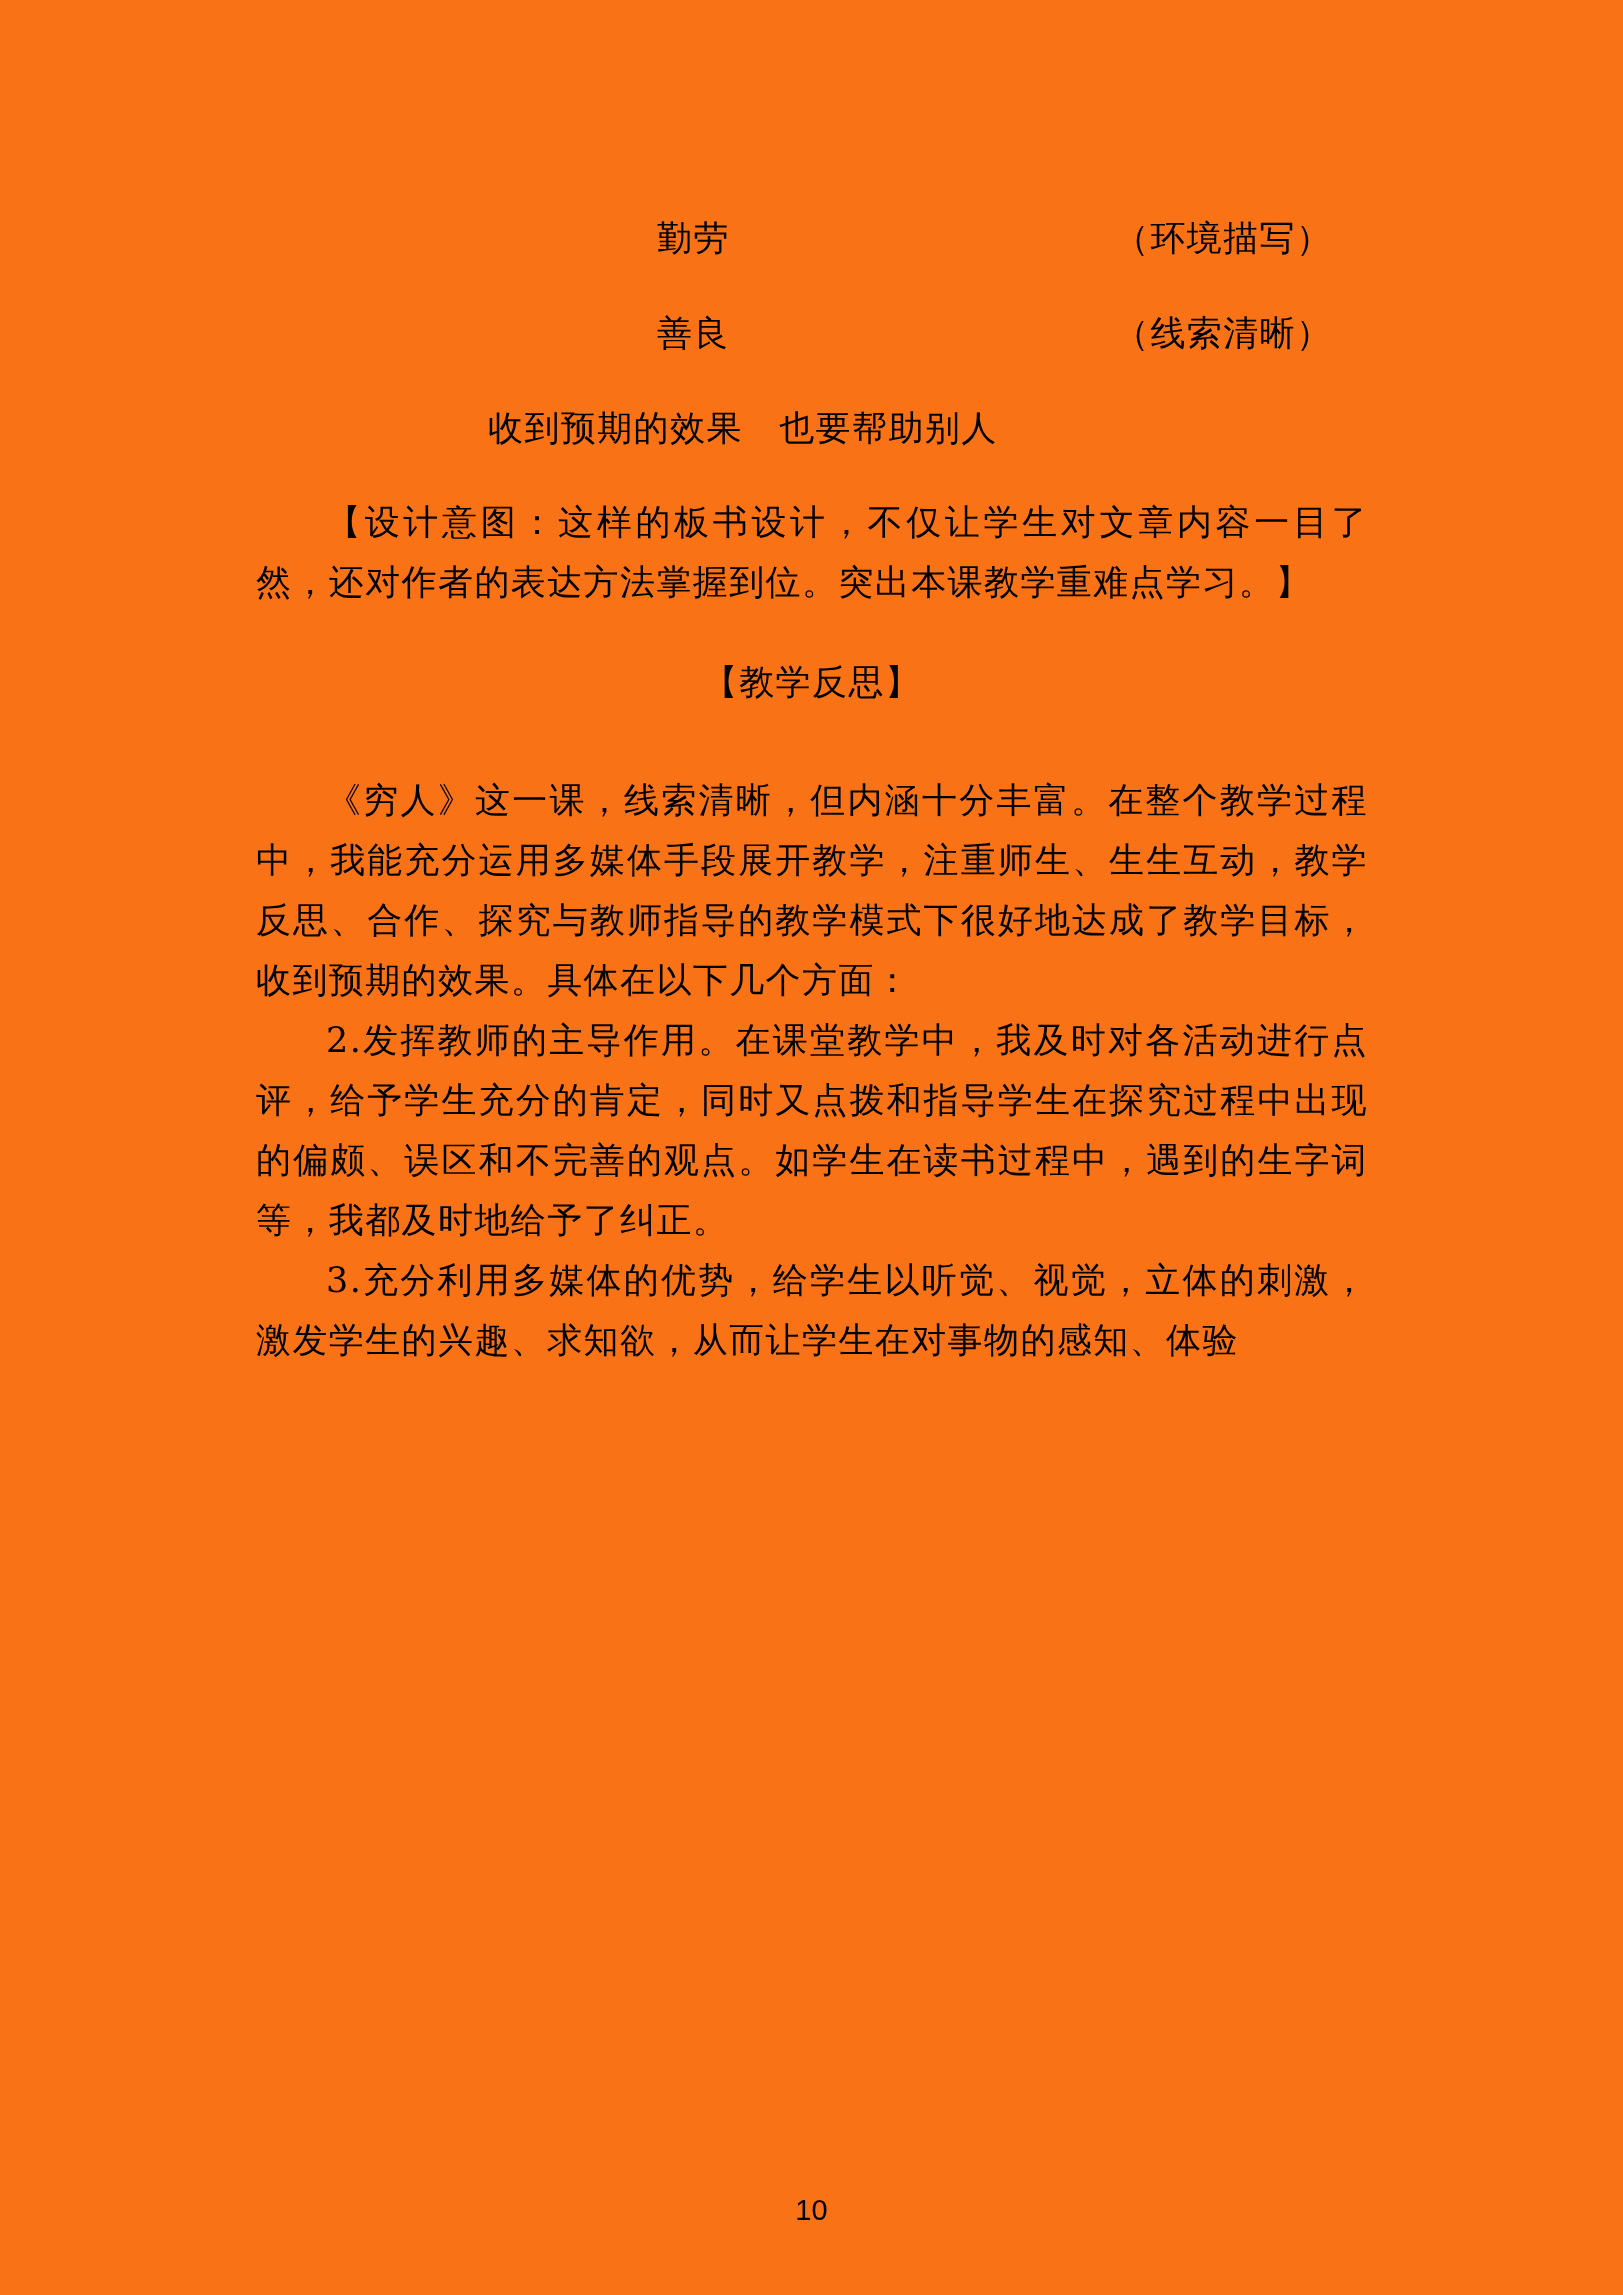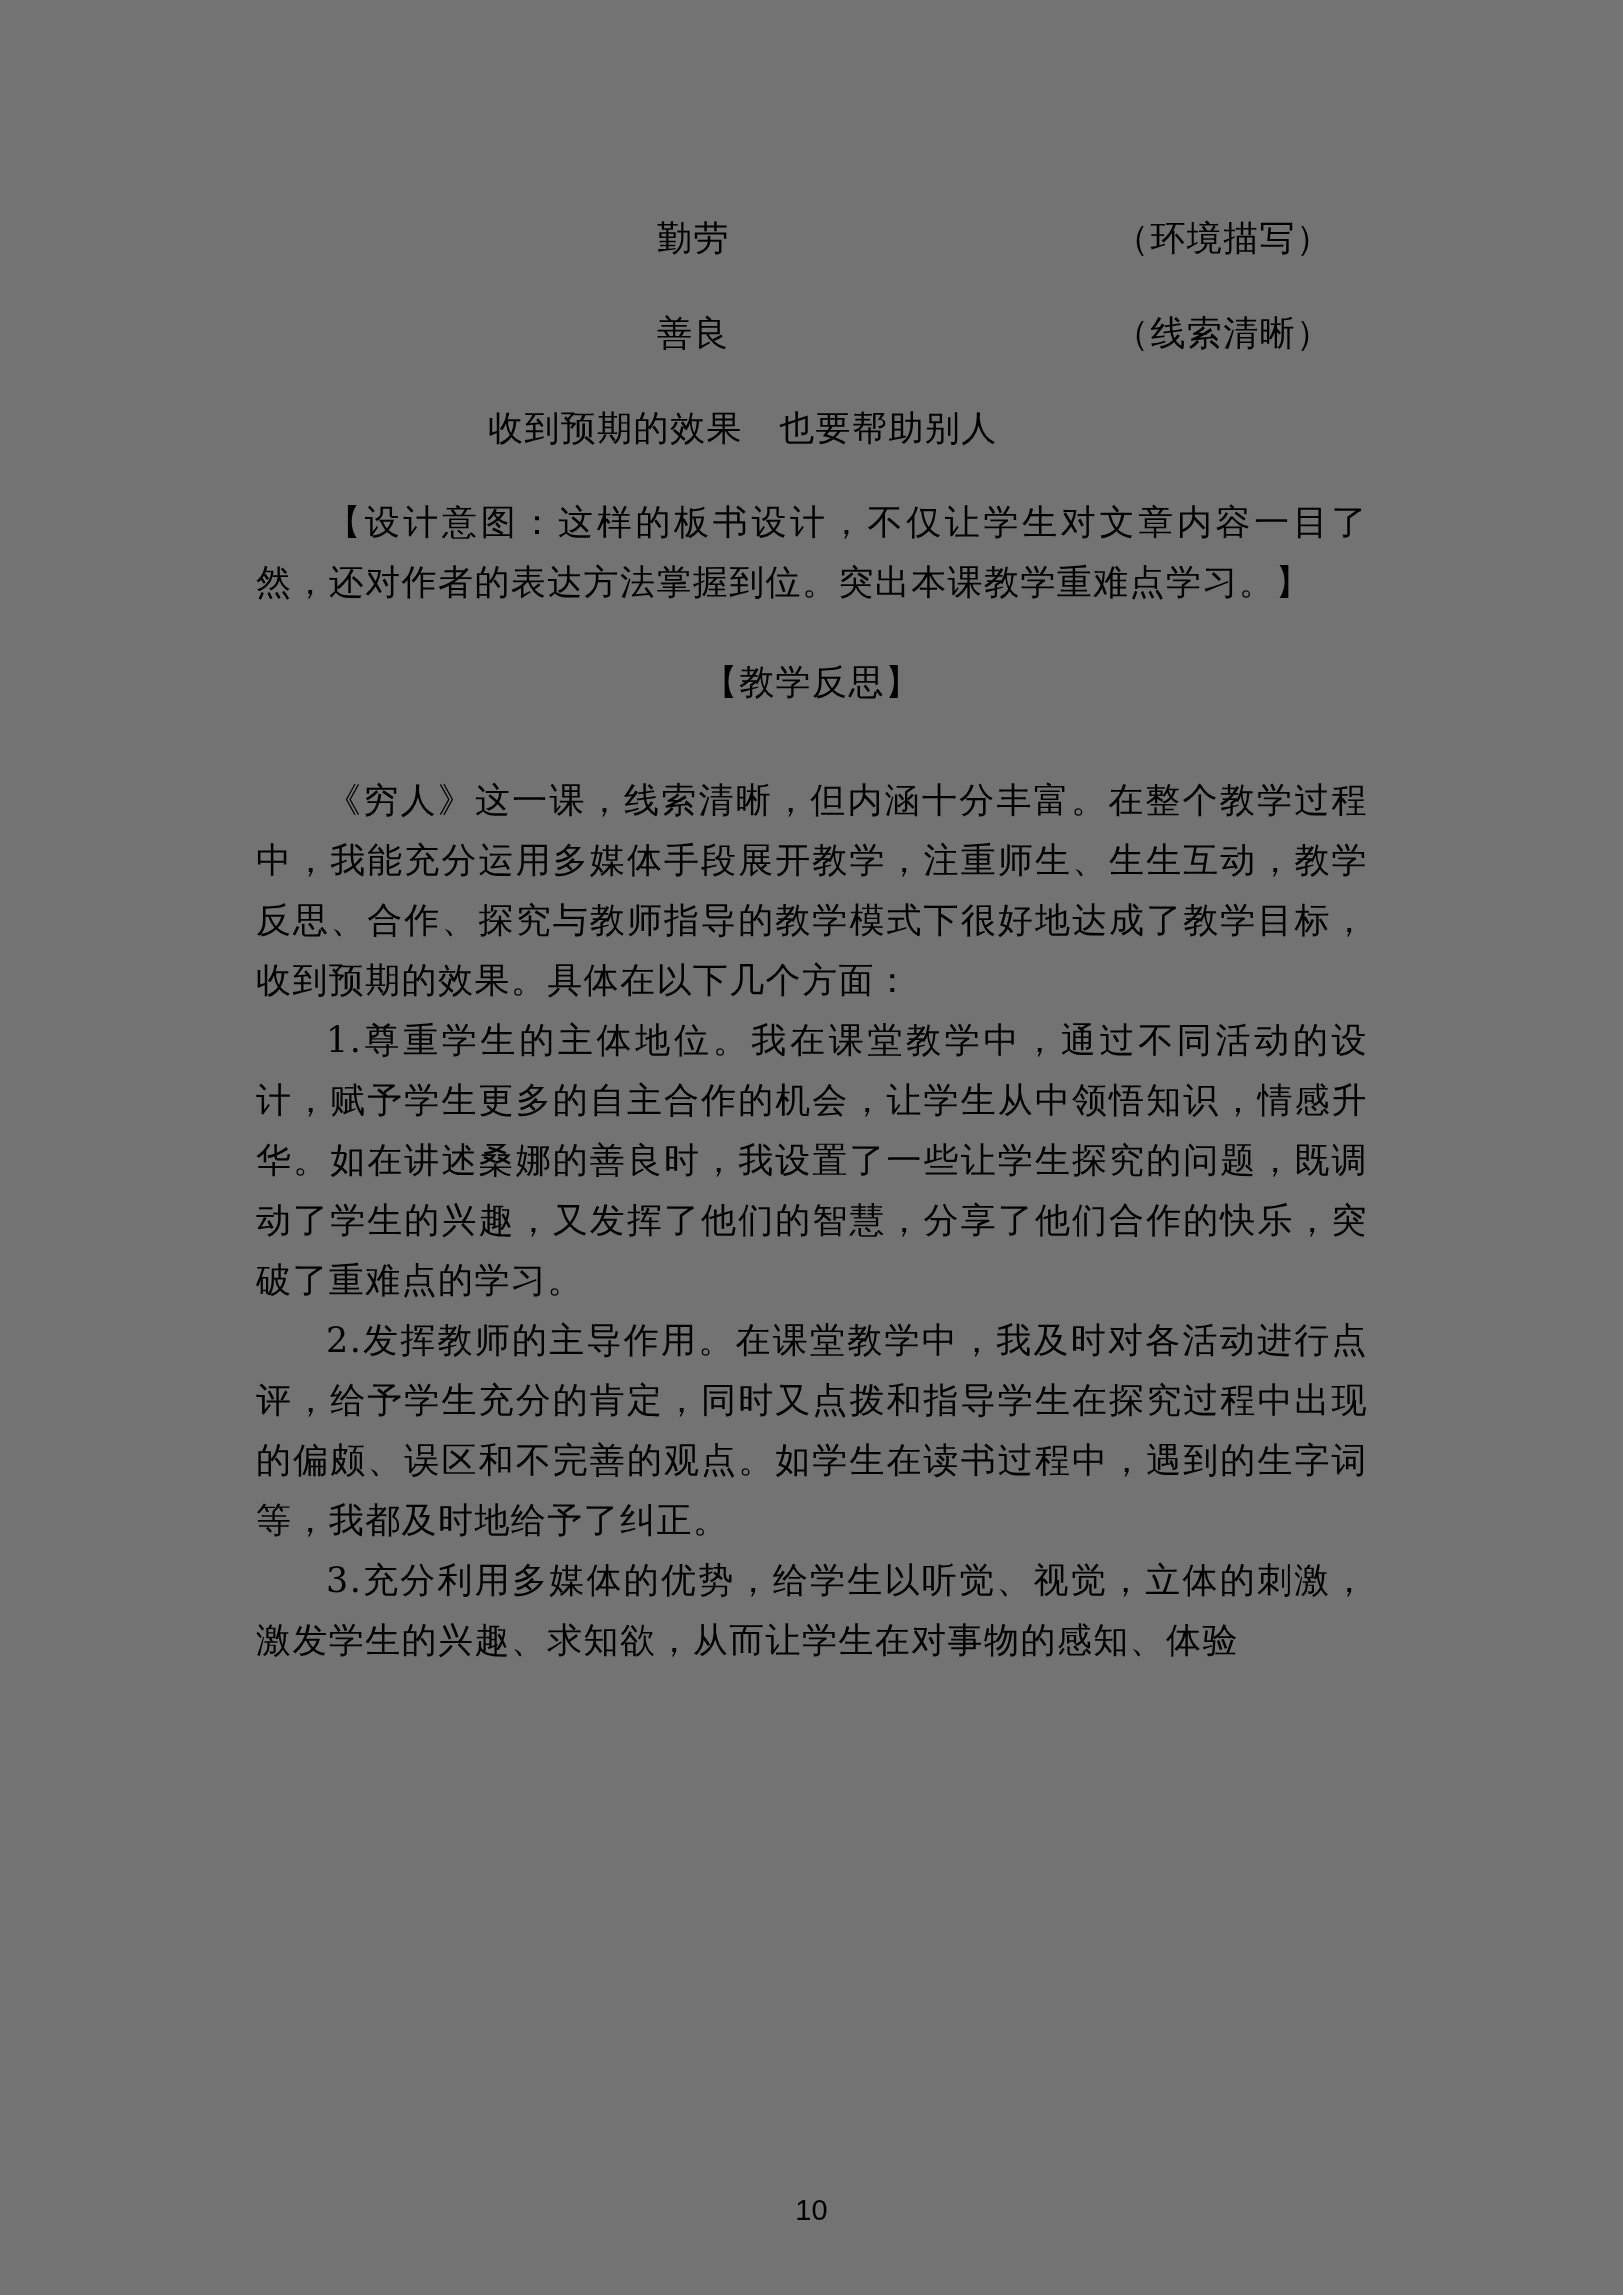--- a/index.html
+++ b/index.html
@@ -4,21 +4,21 @@
 <style>
   html, body {
     margin: 0;
     padding: 0;
     background: #ffffff;
   }
   .page {
     position: relative;
     width: 1623px;
     height: 2295px;
-    background: #737373;
+    background: #f97316;
     color: #000000;
     font-family: "DejaVu Serif", "Liberation Serif", serif;
     overflow: hidden;
   }
   .content {
     position: absolute;
     top: 191px;
     left: 256px;
     width: 1112px;
     font-size: 35px;
@@ -90,21 +90,20 @@
         <span class="cell b-right">（线索清晰）</span>
       </div>
       <div class="board-line3">收到预期的效果　也要帮助别人</div>
     </div>
 
     <p class="para design-intent">【设计意图：这样的板书设计，不仅让学生对文章内容一目了然，还对作者的表达方法掌握到位。突出本课教学重难点学习。】</p>
 
     <p class="para section-heading">【教学反思】</p>
 
     <p class="para reflection-start">《穷人》这一课，线索清晰，但内涵十分丰富。在整个教学过程中，我能充分运用多媒体手段展开教学，注重师生、生生互动，教学反思、合作、探究与教师指导的教学模式下很好地达成了教学目标，收到预期的效果。具体在以下几个方面：</p>
-    <p class="para">1.尊重学生的主体地位。我在课堂教学中，通过不同活动的设计，赋予学生更多的自主合作的机会，让学生从中领悟知识，情感升华。如在讲述桑娜的善良时，我设置了一些让学生探究的问题，既调动了学生的兴趣，又发挥了他们的智慧，分享了他们合作的快乐，突破了重难点的学习。</p>
     <p class="para">2.发挥教师的主导作用。在课堂教学中，我及时对各活动进行点评，给予学生充分的肯定，同时又点拨和指导学生在探究过程中出现的偏颇、误区和不完善的观点。如学生在读书过程中，遇到的生字词等，我都及时地给予了纠正。</p>
     <p class="para">3.充分利用多媒体的优势，给学生以听觉、视觉，立体的刺激，激发学生的兴趣、求知欲，从而让学生在对事物的感知、体验</p>
 
   </div>
 
   <div class="page-number">10</div>
 </div>
 
 
 </body></html>

